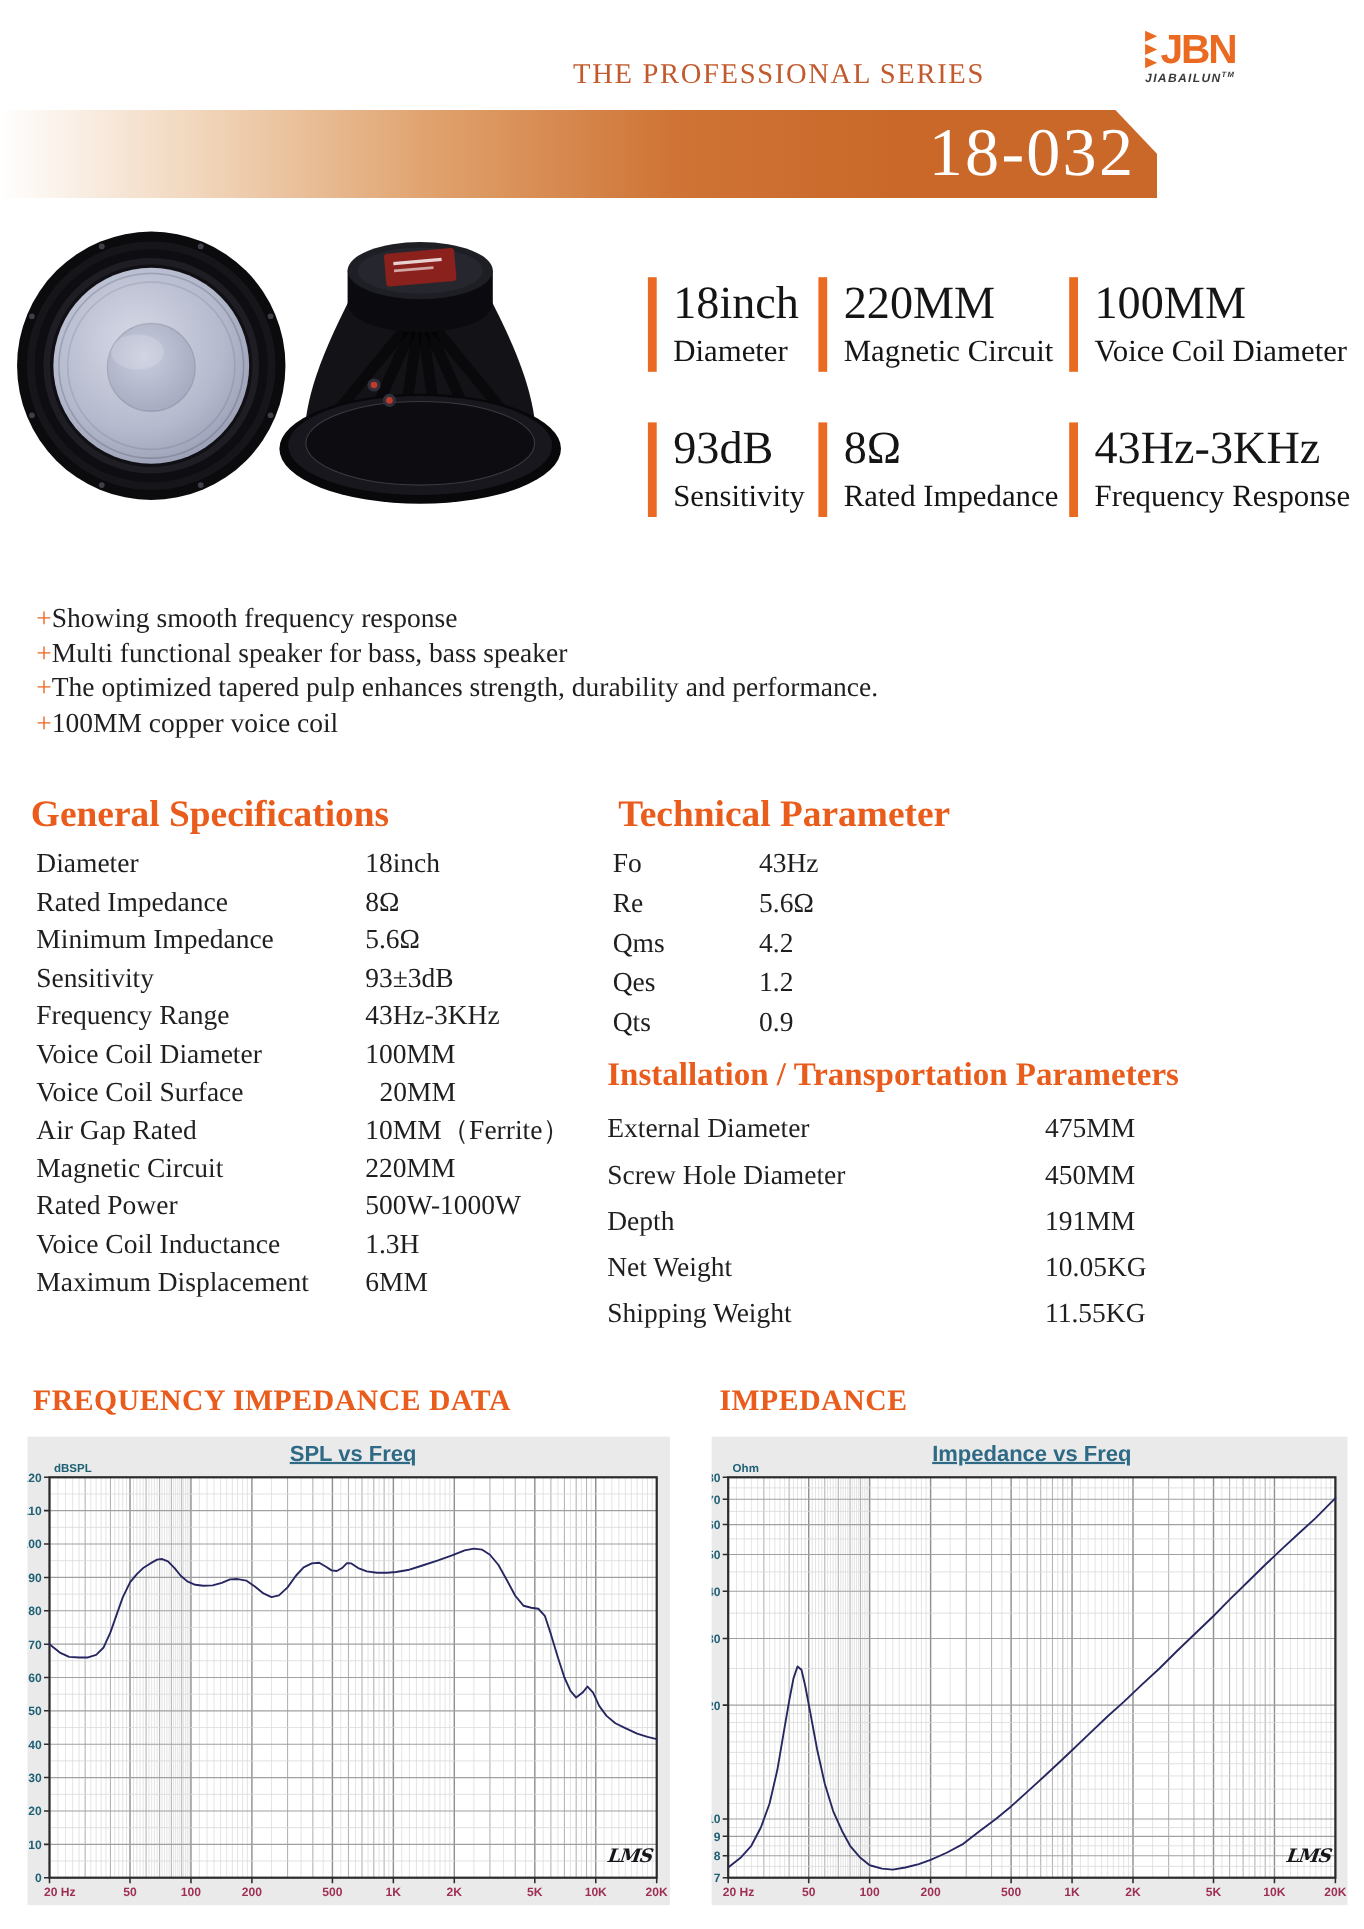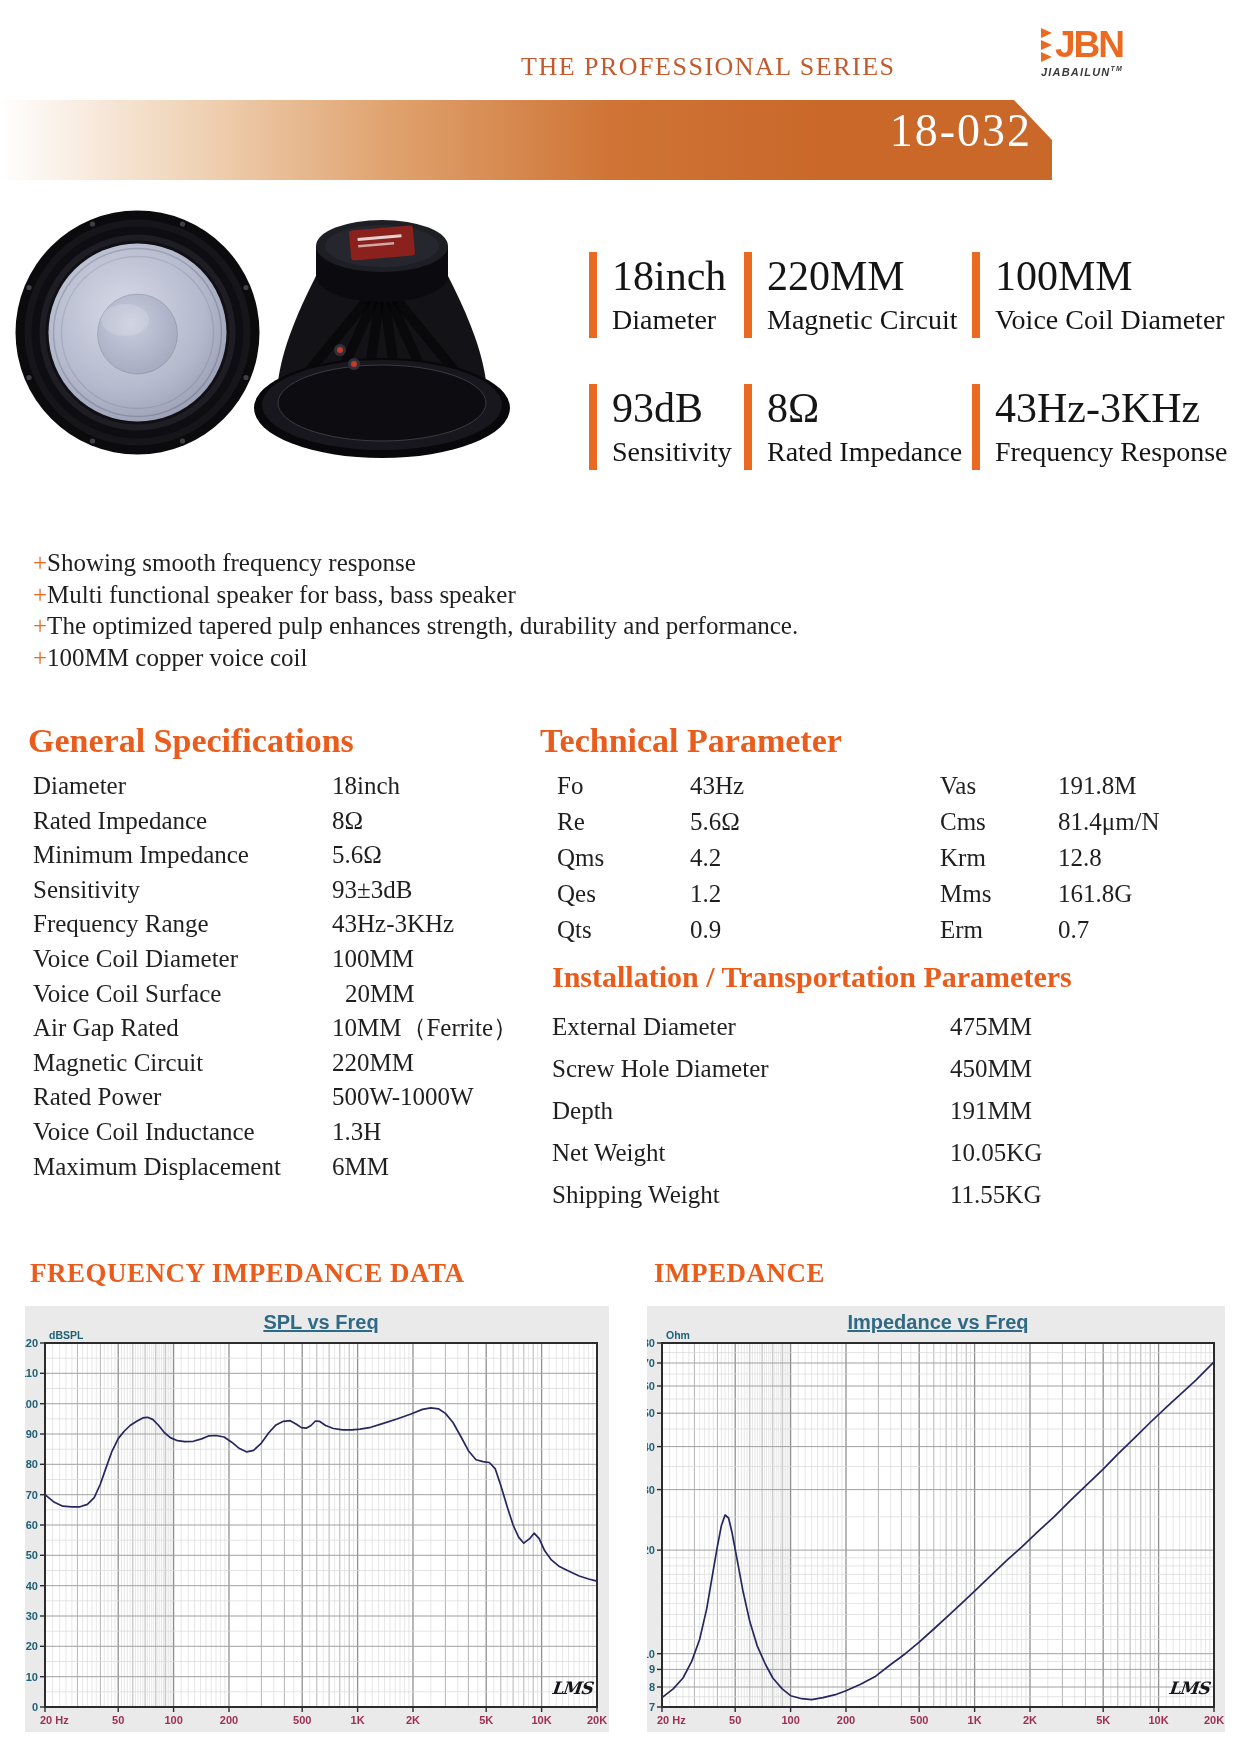--- a/index.html
+++ b/index.html
@@ -17,21 +17,21 @@
   .logo-text{font-family:"Liberation Sans",sans-serif;font-weight:bold;font-size:37px;
              color:var(--accent,#ea6a21);letter-spacing:-2px;line-height:.85;}
   .logo-sub{font-family:"Liberation Sans",sans-serif;font-style:italic;font-weight:bold;
             font-size:11px;color:#3a3a3a;letter-spacing:1.2px;margin-top:3px;}
   .logo-sub sup{font-size:7px;}
 
   
   .banner{position:absolute;left:0;top:100px;width:1052px;height:80px;
           background:linear-gradient(90deg,#ffffff 0%,#faf0e7 6%,#f0d4b8 18%,#dfa06b 38%,#cf7436 58%,#c96829 78%,#c96829 100%);
           clip-path:polygon(0 0,1014px 0,100% 40px,100% 100%,0 100%);}
-  .model{position:absolute;right:20px;top:8px;font-size:46px;color:#fff;letter-spacing:2px;line-height:1;}
+  .model{position:absolute;right:20px;top:8px;font-size:62px;color:#fff;letter-spacing:2px;line-height:1;}
 
   
   .spk{position:absolute;}
 
   
   .kcell{position:absolute;display:flex;}
   .kbar{width:8px;height:86px;background:var(--accent,#ea6a21);margin-right:15px;flex:none;}
   .kval{font-size:42px;line-height:1.18;color:#151515;white-space:nowrap;}
   .klabel{font-size:28px;color:#151515;margin-top:2px;white-space:nowrap;}
 
@@ -212,34 +212,27 @@
       <div class="srow" style="height: 34.6px; line-height: 34.6px;"><span class="slabel">Frequency Range</span><span class="sval" style="left: 299px;">43Hz-3KHz</span></div>
       <div class="srow" style="height: 34.6px; line-height: 34.6px;"><span class="slabel">Voice Coil Diameter</span><span class="sval" style="left: 299px;">100MM</span></div>
       <div class="srow" style="height: 34.6px; line-height: 34.6px;"><span class="slabel">Voice Coil Surface</span><span class="sval" style="left: 299px; margin-left: 13px;">20MM</span></div>
       <div class="srow" style="height: 34.6px; line-height: 34.6px;"><span class="slabel">Air Gap Rated</span><span class="sval" style="left: 299px;">10MM（Ferrite）</span></div>
       <div class="srow" style="height: 34.6px; line-height: 34.6px;"><span class="slabel">Magnetic Circuit</span><span class="sval" style="left: 299px;">220MM</span></div>
       <div class="srow" style="height: 34.6px; line-height: 34.6px;"><span class="slabel">Rated Power</span><span class="sval" style="left: 299px;">500W-1000W</span></div>
       <div class="srow" style="height: 34.6px; line-height: 34.6px;"><span class="slabel">Voice Coil Inductance</span><span class="sval" style="left: 299px;">1.3H</span></div>
       <div class="srow" style="height: 34.6px; line-height: 34.6px;"><span class="slabel">Maximum Displacement</span><span class="sval" style="left: 299px;">6MM</span></div>
     </div>
 
-  <div class="sec-heading" style="left:540px;top:724px">Technical Parameter</div>
+  <div class="sec-heading" style="left:562px;top:724px">Technical Parameter</div>
   <div class="stable" id="tp-col1" style="left:557px;top:768px">
       <div class="srow" style="height: 36px; line-height: 36px;"><span class="slabel">Fo</span><span class="sval" style="left: 133px;">43Hz</span></div>
       <div class="srow" style="height: 36px; line-height: 36px;"><span class="slabel">Re</span><span class="sval" style="left: 133px;">5.6Ω</span></div>
       <div class="srow" style="height: 36px; line-height: 36px;"><span class="slabel">Qms</span><span class="sval" style="left: 133px;">4.2</span></div>
       <div class="srow" style="height: 36px; line-height: 36px;"><span class="slabel">Qes</span><span class="sval" style="left: 133px;">1.2</span></div>
       <div class="srow" style="height: 36px; line-height: 36px;"><span class="slabel">Qts</span><span class="sval" style="left: 133px;">0.9</span></div>
-    </div>
-  <div class="stable" id="tp-col2" style="left:940px;top:768px">
-      <div class="srow" style="height: 36px; line-height: 36px;"><span class="slabel">Vas</span><span class="sval" style="left: 118px;">191.8M</span></div>
-      <div class="srow" style="height: 36px; line-height: 36px;"><span class="slabel">Cms</span><span class="sval" style="left: 118px;">81.4μm/N</span></div>
-      <div class="srow" style="height: 36px; line-height: 36px;"><span class="slabel">Krm</span><span class="sval" style="left: 118px;">12.8</span></div>
-      <div class="srow" style="height: 36px; line-height: 36px;"><span class="slabel">Mms</span><span class="sval" style="left: 118px;">161.8G</span></div>
-      <div class="srow" style="height: 36px; line-height: 36px;"><span class="slabel">Erm</span><span class="sval" style="left: 118px;">0.7</span></div>
     </div>
 
   <div class="sec-heading" style="left:552px;top:962px;font-size:30px">Installation / Transportation Parameters</div>
   <div class="stable" id="inst-table" style="left:552px;top:1006px">
       <div class="srow" style="height: 42px; line-height: 42px;"><span class="slabel">External Diameter</span><span class="sval" style="left: 398px;">475MM</span></div>
       <div class="srow" style="height: 42px; line-height: 42px;"><span class="slabel">Screw Hole Diameter</span><span class="sval" style="left: 398px;">450MM</span></div>
       <div class="srow" style="height: 42px; line-height: 42px;"><span class="slabel">Depth</span><span class="sval" style="left: 398px;">191MM</span></div>
       <div class="srow" style="height: 42px; line-height: 42px;"><span class="slabel">Net Weight</span><span class="sval" style="left: 398px;">10.05KG</span></div>
       <div class="srow" style="height: 42px; line-height: 42px;"><span class="slabel">Shipping Weight</span><span class="sval" style="left: 398px;">11.55KG</span></div>
     </div>

